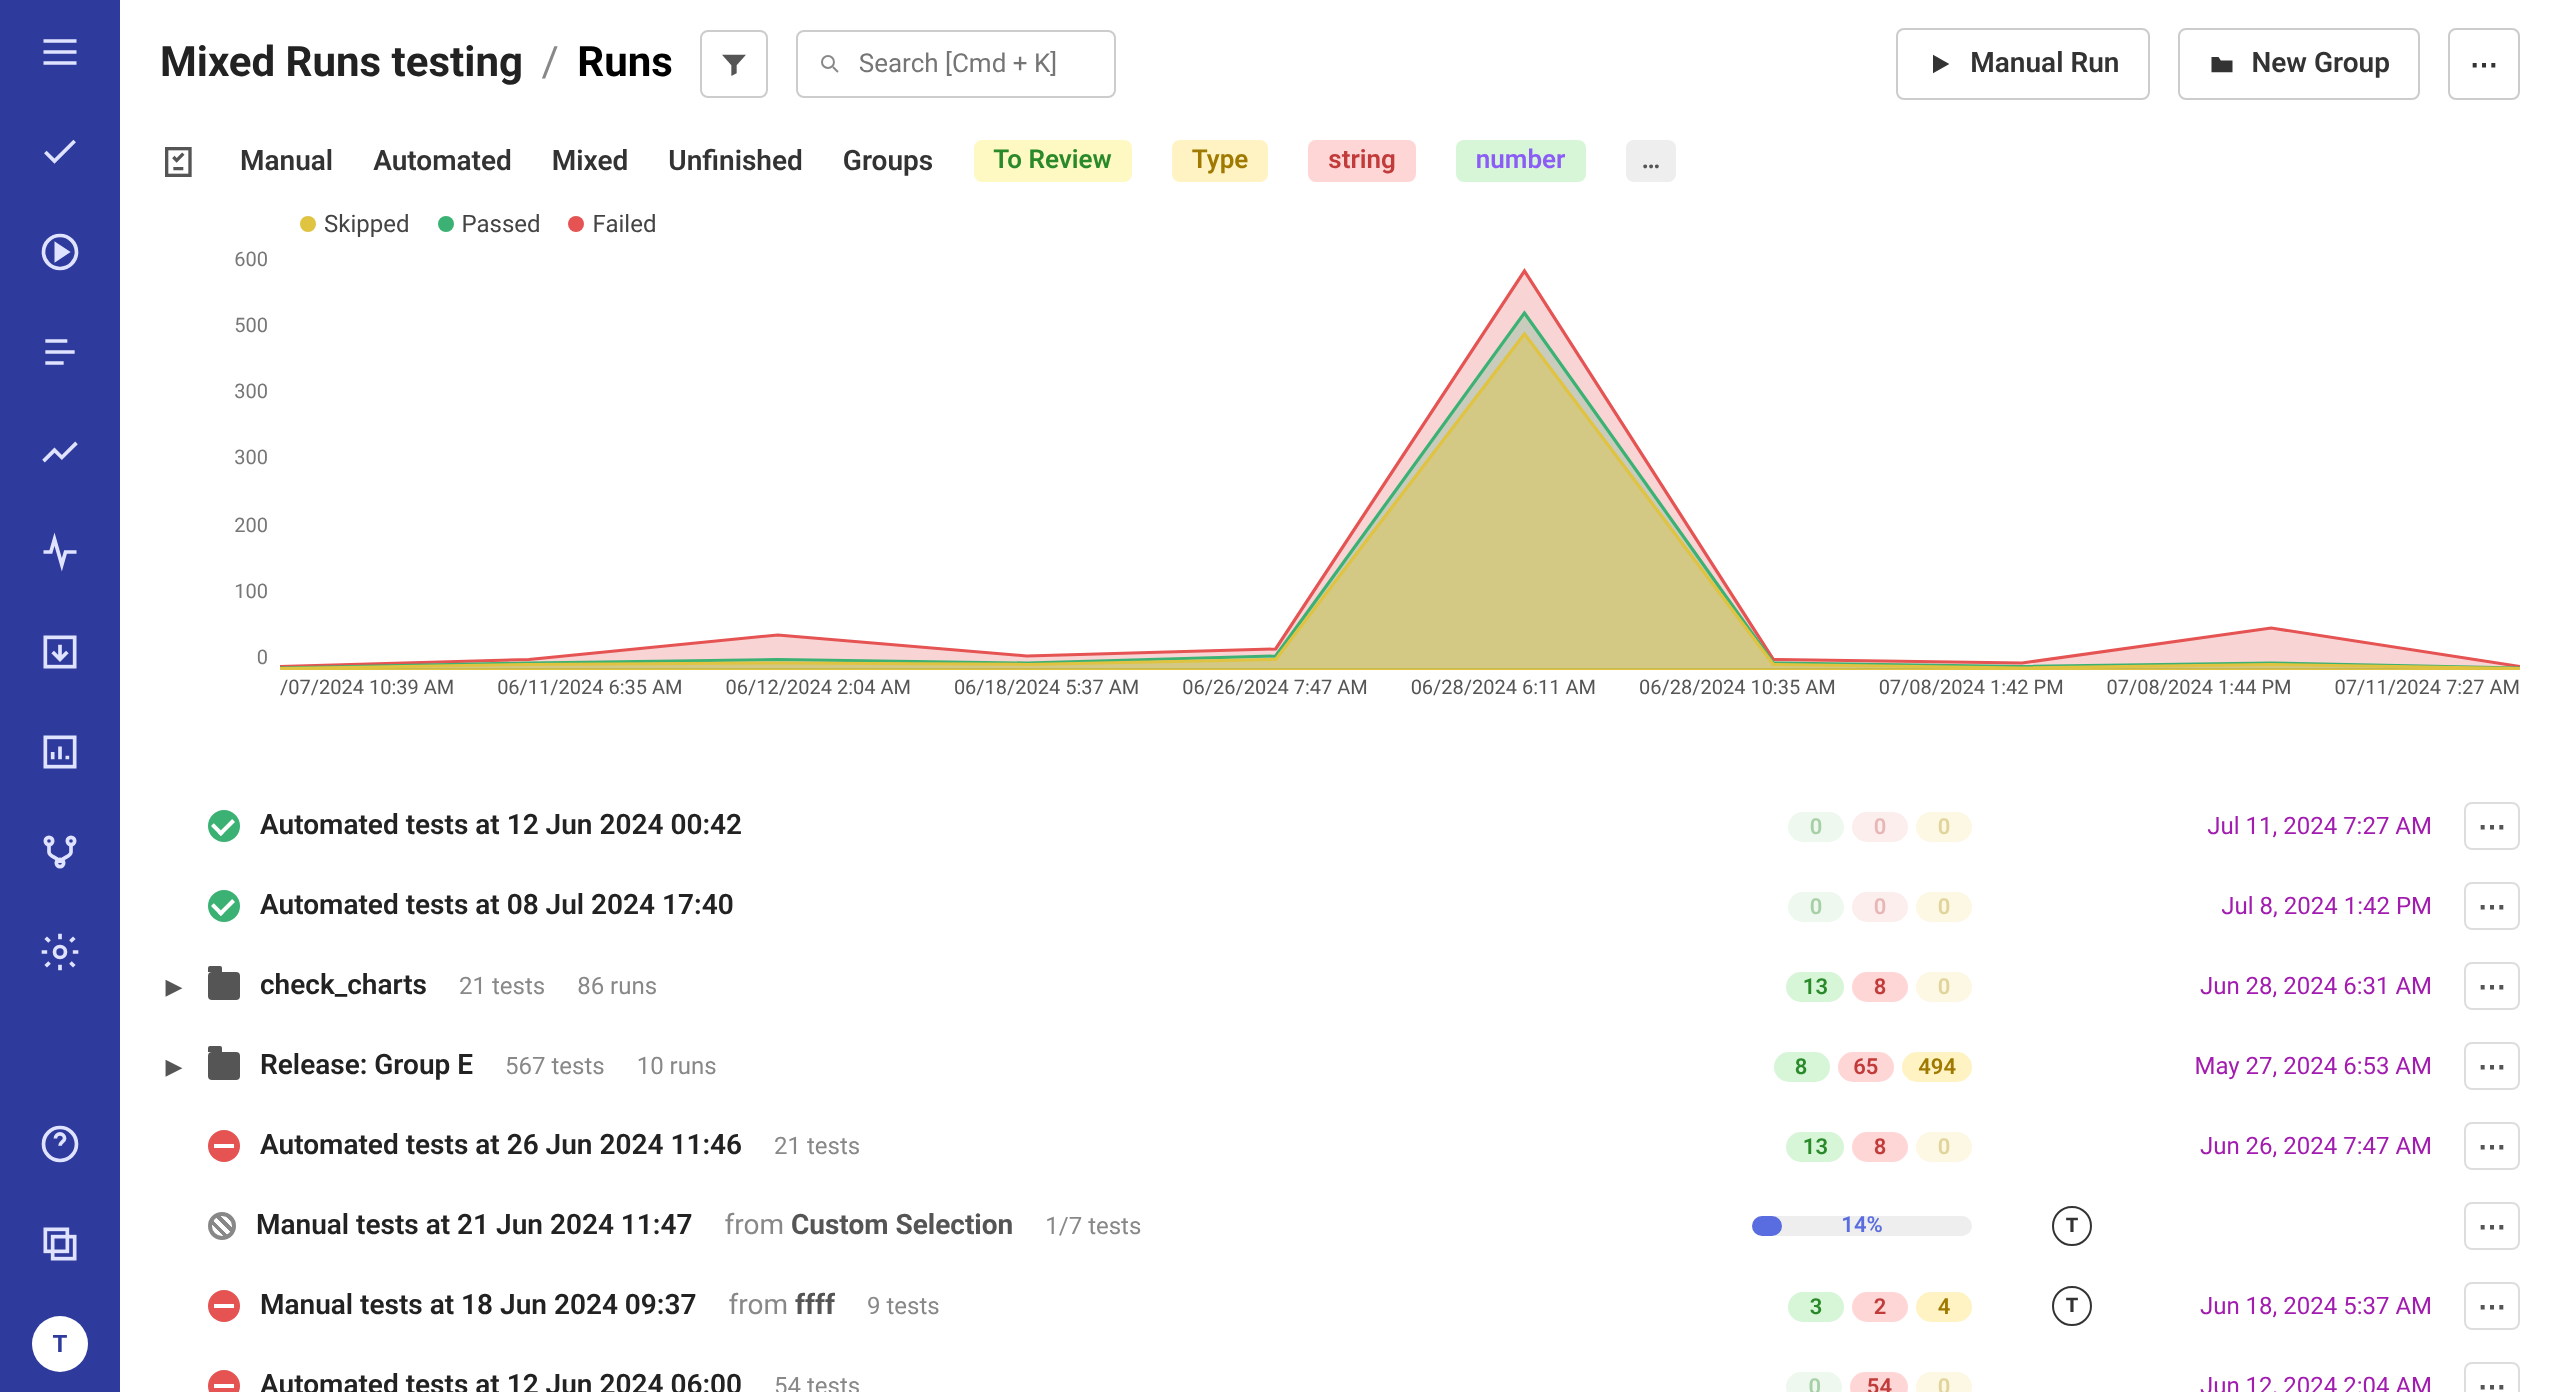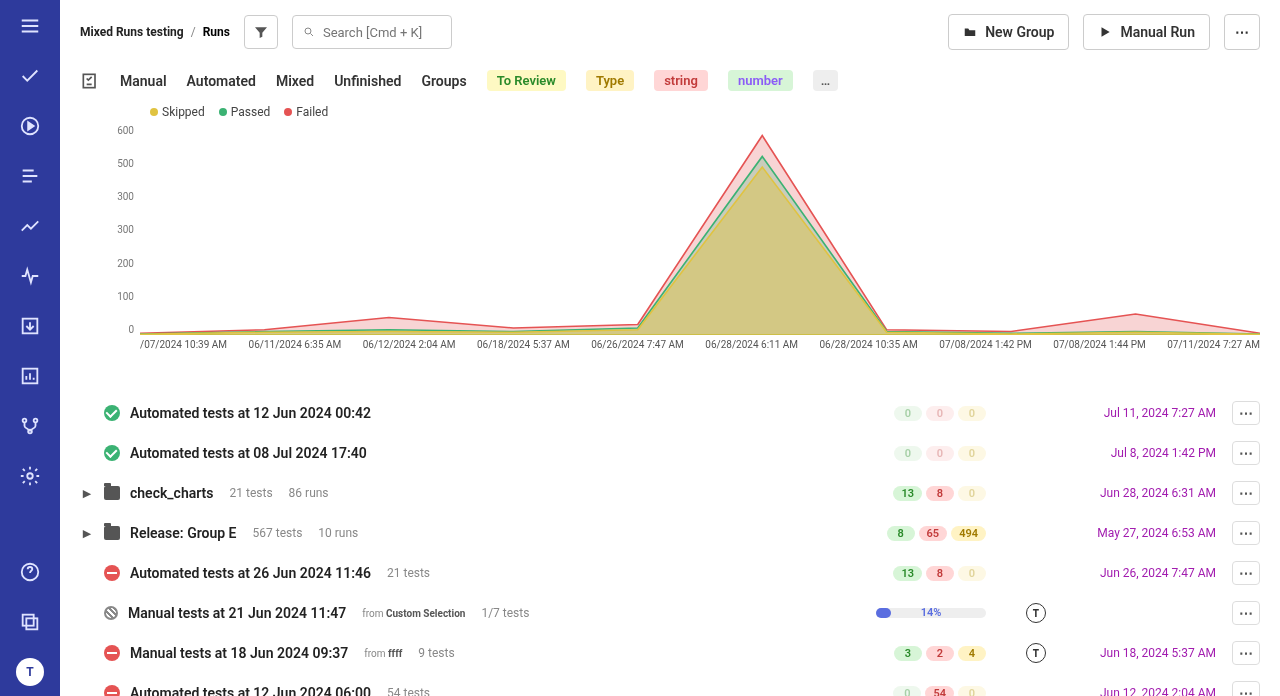--- a/index.html
+++ b/index.html
@@ -6,21 +6,21 @@
   body { display: flex; height: 696px; width: 1280px; overflow: hidden; background: #fff; color: #333; }
   .sidebar { width: 60px; background: #2e3a9c; display: flex; flex-direction: column; align-items: center; padding-top: 12px; gap: 22px; }
   .sidebar .icon { width: 28px; height: 28px; display: flex; align-items: center; justify-content: center; color: #dfe3ff; cursor: pointer; }
   .sidebar .icon svg { width: 22px; height: 22px; stroke: #dfe3ff; fill: none; stroke-width: 2; }
   .sidebar .spacer { flex: 1; }
   .sidebar .avatar { width: 28px; height: 28px; border-radius: 50%; background: #fff; color: #2e3a9c; font-size: 12px; font-weight: 700; display: flex; align-items: center; justify-content: center; margin-bottom: 10px; }
 
   .main { flex: 1; display: flex; flex-direction: column; overflow: hidden; }
 
   .topbar { display: flex; align-items: center; padding: 14px 20px; gap: 14px; }
-  .breadcrumb { font-size: 12px; font-weight: 700; color: #222; }
+  .breadcrumb { font-size: 21px; font-weight: 700; color: #222; }
   .breadcrumb .sep { color: #888; font-weight: 400; margin: 0 4px; }
   .breadcrumb .current { color: #000; }
   .filter-btn { width: 34px; height: 34px; border: 1px solid #ccc; border-radius: 4px; display: flex; align-items: center; justify-content: center; cursor: pointer; }
   .filter-btn svg { width: 16px; height: 16px; fill: #555; }
   .search { display: flex; align-items: center; border: 1px solid #ccc; border-radius: 4px; height: 34px; padding: 0 10px; width: 160px; gap: 8px; justify-content: center; }
   .search svg { width: 14px; height: 14px; stroke: #888; fill: none; stroke-width: 2; }
   .search input { border: none; outline: none; font-size: 13px; width: 100%; color: #666; }
   .topbar .grow { flex: 1; }
   .btn { height: 36px; padding: 0 14px; border: 1px solid #ccc; border-radius: 4px; background: #fff; display: flex; align-items: center; gap: 8px; font-size: 14px; font-weight: 600; cursor: pointer; color: #333; }
   .btn svg { width: 14px; height: 14px; fill: #333; }
@@ -54,21 +54,21 @@
   .status-pass { background: #3bb273; border-radius: 50%; position: relative; }
   .status-pass::after { content: ""; position: absolute; left: 4px; top: 2px; width: 5px; height: 8px; border: solid #fff; border-width: 0 2px 2px 0; transform: rotate(45deg); }
   .status-fail { background: #e55353; border-radius: 50%; position: relative; }
   .status-fail::after { content: ""; position: absolute; left: 3px; top: 7px; width: 10px; height: 2px; background: #fff; }
   .status-mixed { width: 14px; height: 14px; border: 2px solid #888; border-radius: 50%; background: repeating-linear-gradient(45deg,#888 0 2px,transparent 2px 4px); }
   .chev { width: 14px; text-align: center; color: #555; cursor: pointer; font-size: 11px; }
   .folder { width: 16px; height: 14px; background: #555; border-radius: 2px; position: relative; flex-shrink: 0; }
   .folder::before { content: ""; position: absolute; top: -3px; left: 0; width: 7px; height: 3px; background: #555; border-radius: 1px 1px 0 0; }
   .run-title { font-weight: 600; color: #222; }
   .run-sub { font-size: 12px; color: #888; margin-left: 6px; }
-  .run-from { font-size: 10px; color: #888; margin-left: 6px; }
+  .run-from { font-size: 14px; color: #888; margin-left: 6px; }
   .run-from b { color: #555; font-weight: 700; }
   .row-flex { flex: 1; }
   .pills { display: flex; gap: 4px; width: 110px; justify-content: flex-end; }
   .pill { min-width: 28px; padding: 1px 8px; border-radius: 10px; font-size: 11px; font-weight: 600; text-align: center; }
   .pill.g { background: #d7f5d7; color: #2a8a2a; }
   .pill.r { background: #ffd6d6; color: #c23b3b; }
   .pill.y { background: #fff3c4; color: #a07a00; }
   .pill.g0 { background: #eef8ee; color: #a7d0a7; }
   .pill.r0 { background: #fdeeee; color: #e7b6b6; }
   .pill.y0 { background: #fdf8e4; color: #e0d49a; }
@@ -171,29 +171,29 @@
     <div class="search">
       <svg viewBox="0 0 24 24">
           <circle cx="10" cy="10" r="6"></circle>
           <path d="M20 20l-5-5"></path>
         </svg>
       <input placeholder="Search [Cmd + K]" style="">
     </div>
     <div class="grow"></div>
     <button class="btn">
       <svg viewBox="0 0 24 24">
+          <path d="M6 4l14 8-14 8z"></path>
+        </svg>
+      <span>Manual Run</span>
+    </button>
+    <button class="btn">
+      <svg viewBox="0 0 24 24">
           <path d="M3 6h6l2 3h10v10H3z" fill="#333"></path>
         </svg>
       <span>New Group</span>
-    </button>
-    <button class="btn">
-      <svg viewBox="0 0 24 24">
-          <path d="M6 4l14 8-14 8z"></path>
-        </svg>
-      <span>Manual Run</span>
     </button>
     <button class="btn icon-btn">⋯</button>
   </div>
 
   <div class="tabs">
     <svg class="mode-icon" viewBox="0 0 24 24" fill="none" stroke="#555" stroke-width="2">
         <rect x="4" y="4" width="14" height="16"></rect>
         <path d="M8 9l2 2 4-4M8 16h6"></path>
       </svg>
     <span class="tab">Manual</span>

